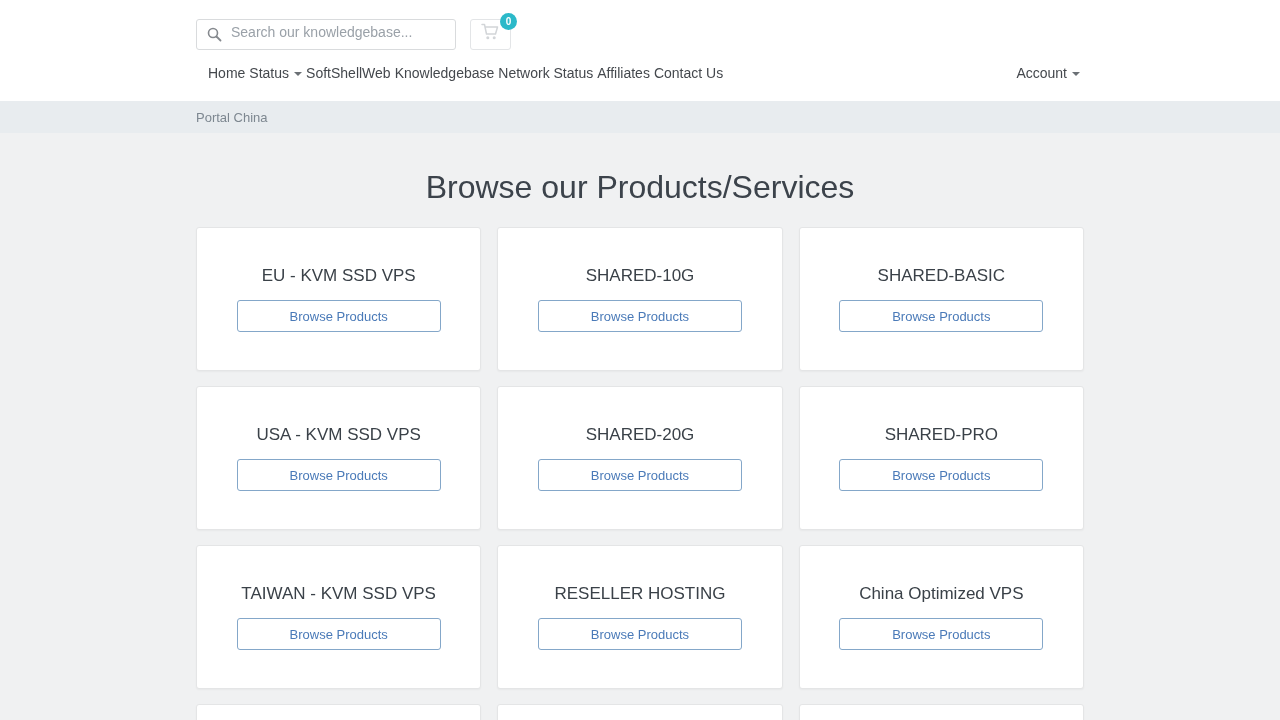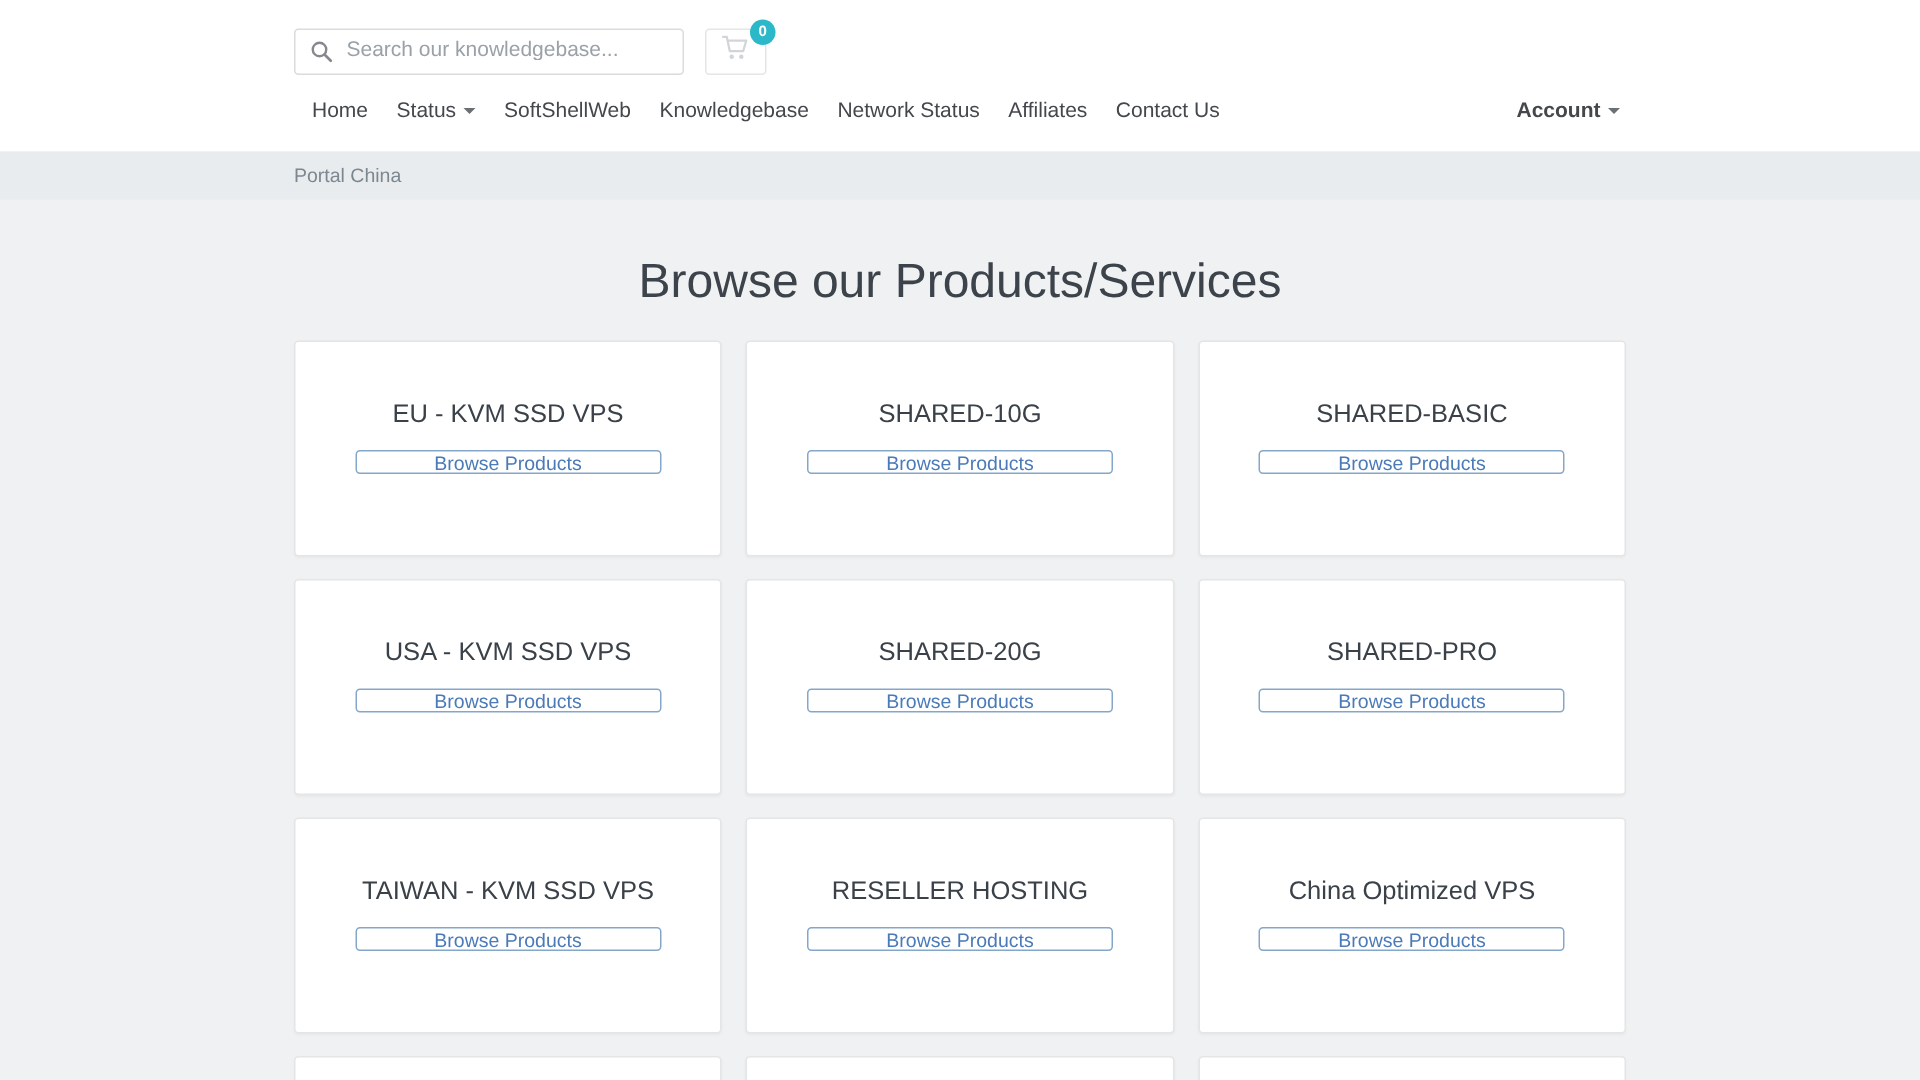--- a/index.html
+++ b/index.html
@@ -43,26 +43,26 @@
     min-width: 17px; height: 17px; border-radius: 50%;
     background: #2bb9c9; color: #fff;
     font-size: 10px; font-weight: bold;
     display: flex; align-items: center; justify-content: center;
   }
 
   
   .main-nav {
     display: flex; align-items: center; margin-top: 13px; height: 20px;
   }
-  .nav-links { display: flex; align-items: center; gap: 19px; padding-left: 12px; }
+  .nav-links { display: flex; align-items: center; gap: 4px; padding-left: 12px; }
   .nav-item {
     font-size: 14px; color: #44484d; cursor: pointer;
     display: flex; align-items: center; gap: 5px; white-space: nowrap;
   }
-  .nav-account { margin-left: auto; padding-right: 4px; font-weight: bold; }
+  .nav-account { margin-left: auto; padding-right: 4px; }
   .caret {
     width: 0; height: 0; display: inline-block;
     border-left: 4px solid transparent; border-right: 4px solid transparent;
     border-top: 4px solid #6b7075; margin-top: 2px;
   }
 
   
   .breadcrumb-bar { background: #e8ecef; height: 32px; display: flex; align-items: center; }
   .breadcrumb { font-size: 13px; color: #7d8790; }
   .breadcrumb-link { cursor: pointer; }
@@ -81,21 +81,21 @@
     box-shadow: 0 1px 2px rgba(0,0,0,0.04);
     height: 144px; display: flex; flex-direction: column; align-items: center;
     padding-top: 38px;
   }
   .product-title {
     font-size: 17px; font-weight: 400; color: #3a4148; margin-bottom: 14px;
     white-space: nowrap;
     text-align: right;
   }
   .browse-btn {
-    width: 72%; height: 16px;
+    width: 72%; height: 32px;
     background: #ffffff; border: 1px solid #84a7c9; border-radius: 3px;
     color: #4a7ab8; font-size: 13px; cursor: pointer;
     font-family: "Liberation Sans", sans-serif;
   }
   .product-card.partial { padding-top: 0; }
 </style>
 </head>
 <body>
 
 <header class="site-header">

